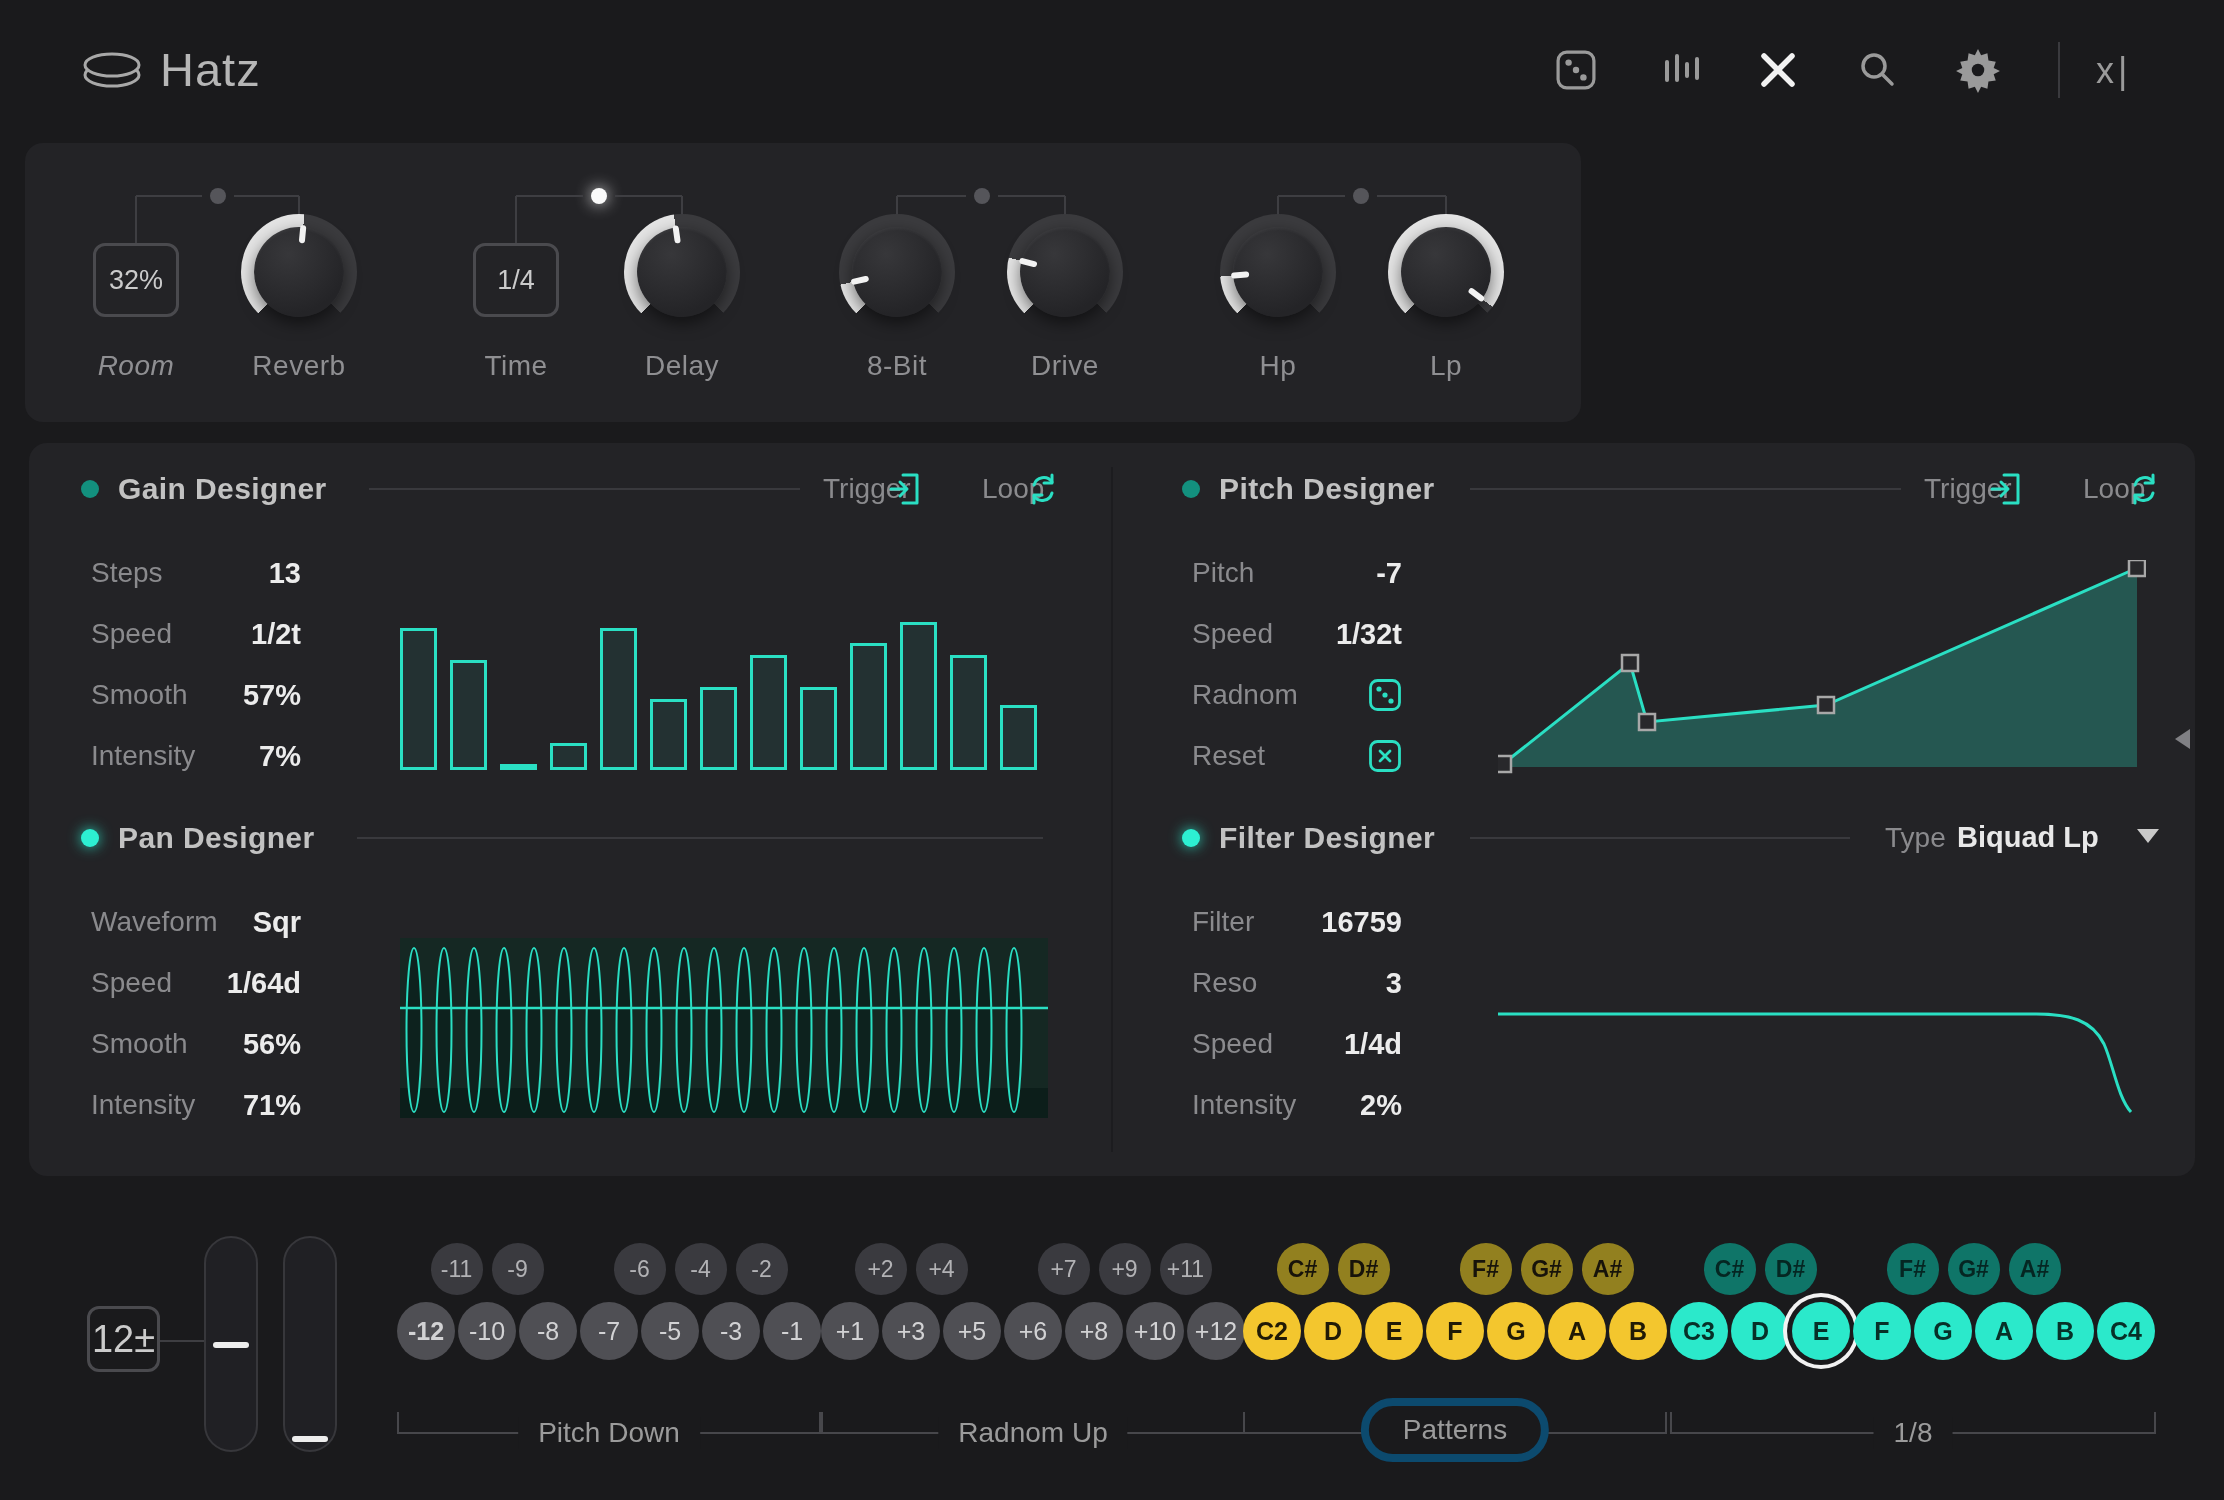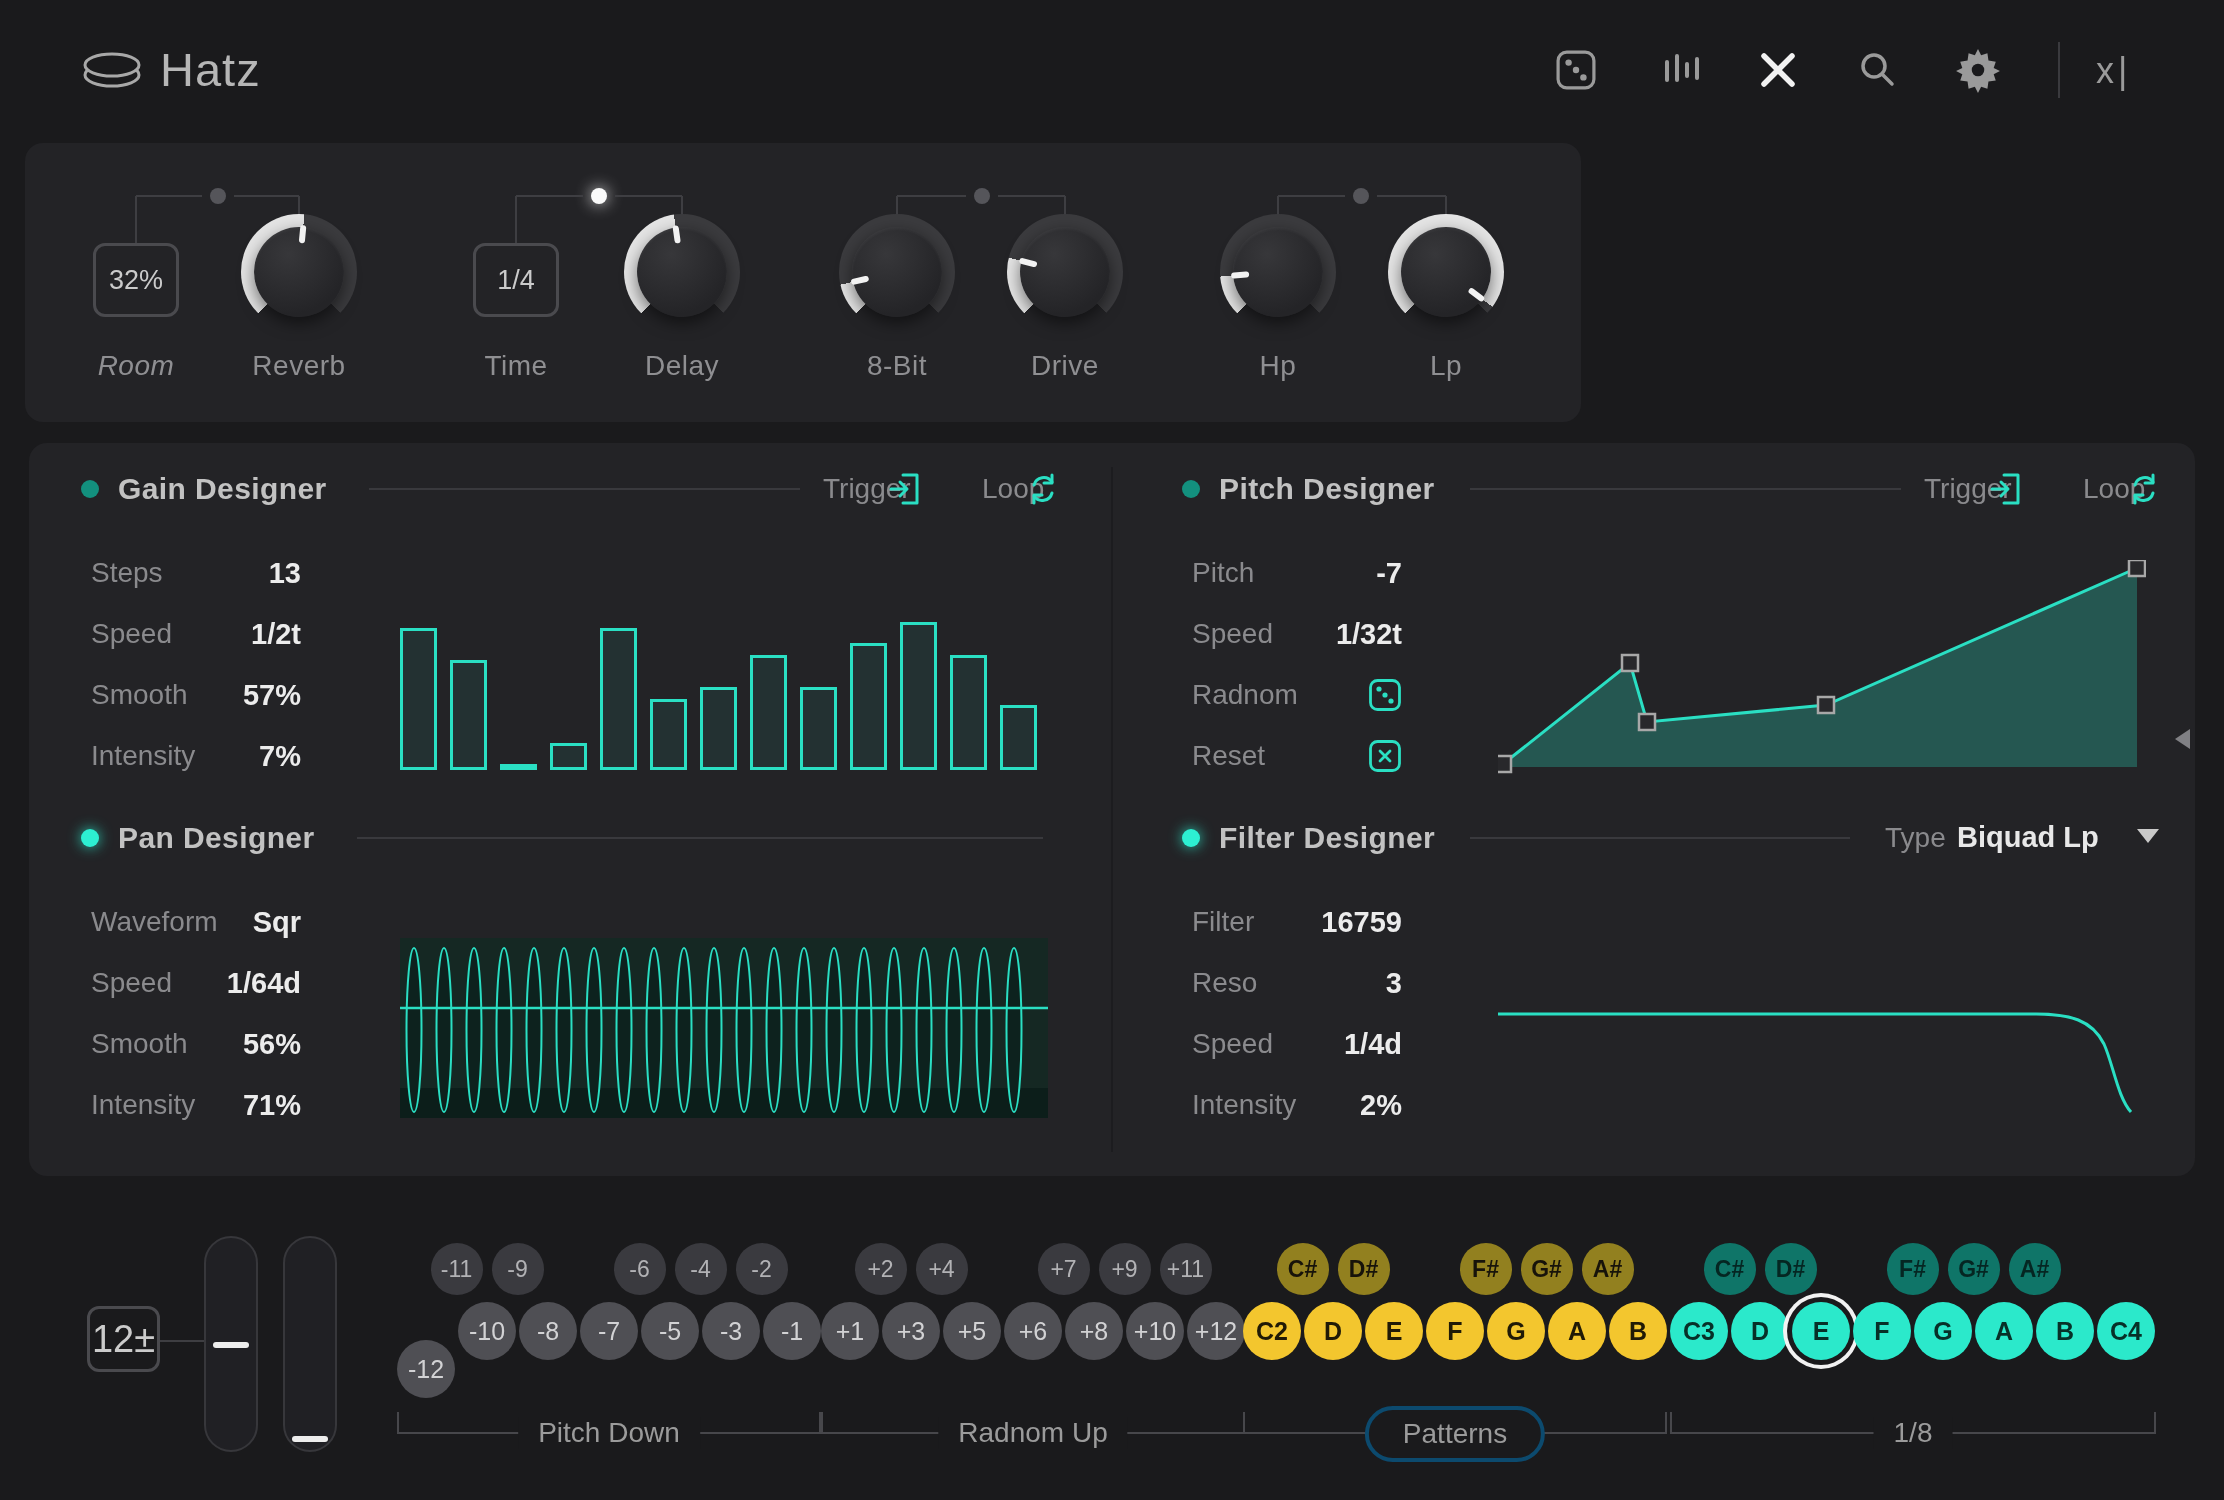--- a/index.html
+++ b/index.html
@@ -71,21 +71,21 @@
   .gray.key-b{background:#4f4f54;color:#d2d2d4;font-weight:normal;}
   .gray.key-t{background:#3a3a3f;color:#b2b2b5;font-weight:normal;}
   .yellow.key-b{background:#f3c62e;color:#201a06;}
   .yellow.key-t{background:#92801f;color:#17130a;}
   .teal.key-b{background:#2be9cb;color:#073028;}
   .teal.key-t{background:#0f7568;color:#052622;}
   .key-selected{box-shadow:0 0 0 5px #1a1a1c,0 0 0 9px #f2f2f2;}
   .bracket{position:absolute;top:1412px;height:22px;border-left:2px solid #47474b;border-right:2px solid #47474b;border-bottom:2px solid #47474b;}
   .bracket-label{position:absolute;left:50%;bottom:-17px;transform:translateX(-50%);background:#1a1a1c;padding:0 20px;
     font-size:28px;color:#9b9b9b;white-space:nowrap;}
-  .bracket-label.pill{border:4px solid #0c4a6e;border-radius:999px;padding:8px 34px;bottom:-30px;}
+  .bracket-label.pill{border:8px solid #0c4a6e;border-radius:999px;padding:8px 34px;bottom:-30px;}
 </style>
 </head>
 <body>
 
 <div class="screen">
 
   <header>
     <div class="logo-wrap">
       <svg width="64" height="48" viewBox="0 0 64 48">
         <ellipse cx="32" cy="29" rx="27" ry="11" fill="none" stroke="#a8a8a8" stroke-width="3"></ellipse>
@@ -386,21 +386,21 @@
   <div class="val-box range-box" style="left:87px;top:1306px">12±</div>
   <div class="cline" style="left:160px;top:1340px;width:44px;height:2px"></div>
   <div class="vslider" style="left:204px">
     <div class="vhandle" style="top:104px"></div>
   </div>
   <div class="vslider" style="left:283px">
     <div class="vhandle" style="top:198px"></div>
   </div>
 
   <div id="keys">
-      <button class="key key-b gray" style="left: 397px; top: 1340px;">-12</button>
+      <button class="key key-b gray" style="left: 397px; top: 1302px; font-weight: bold;">-12</button>
       <button class="key key-b gray" style="left: 458px; top: 1302px;">-10</button>
       <button class="key key-b gray" style="left: 519px; top: 1302px;">-8</button>
       <button class="key key-b gray" style="left: 580px; top: 1302px;">-7</button>
       <button class="key key-b gray" style="left: 641px; top: 1302px;">-5</button>
       <button class="key key-b gray" style="left: 702px; top: 1302px;">-3</button>
       <button class="key key-b gray" style="left: 763px; top: 1302px;">-1</button>
       <button class="key key-t gray" style="left: 430.5px; top: 1243px;">-11</button>
       <button class="key key-t gray" style="left: 491.5px; top: 1243px;">-9</button>
       <button class="key key-t gray" style="left: 613.5px; top: 1243px;">-6</button>
       <button class="key key-t gray" style="left: 674.5px; top: 1243px;">-4</button>

